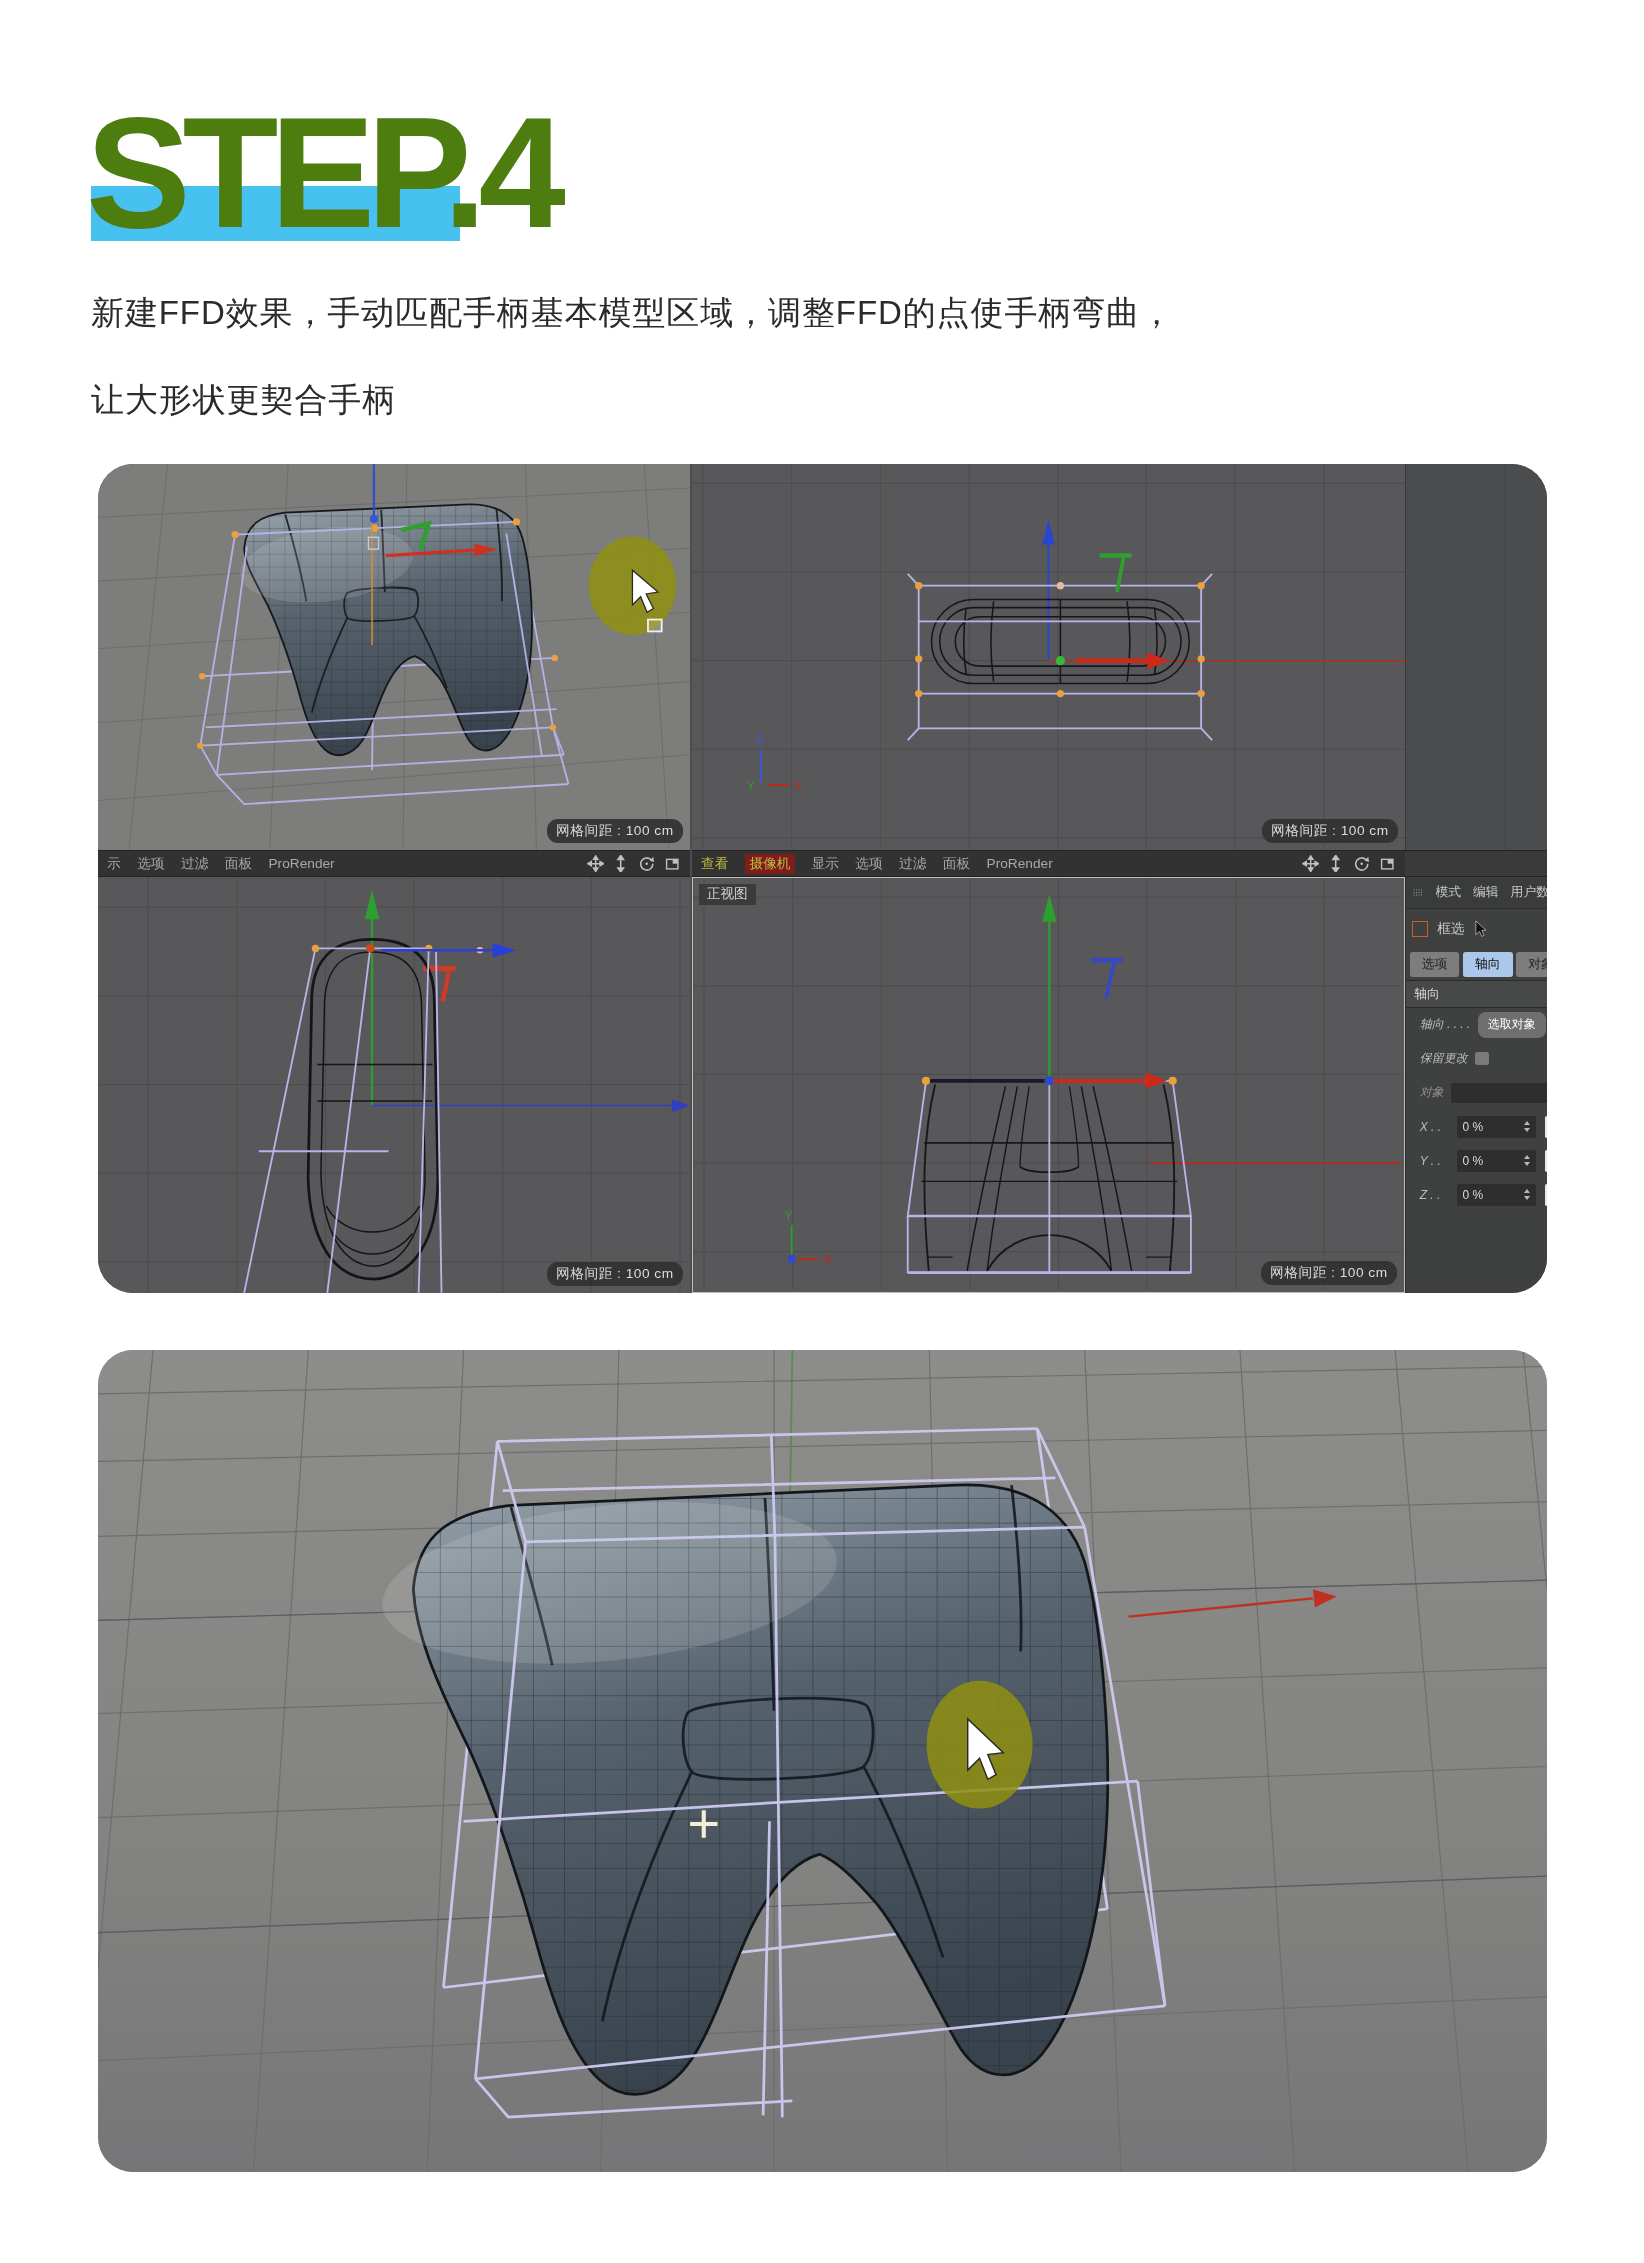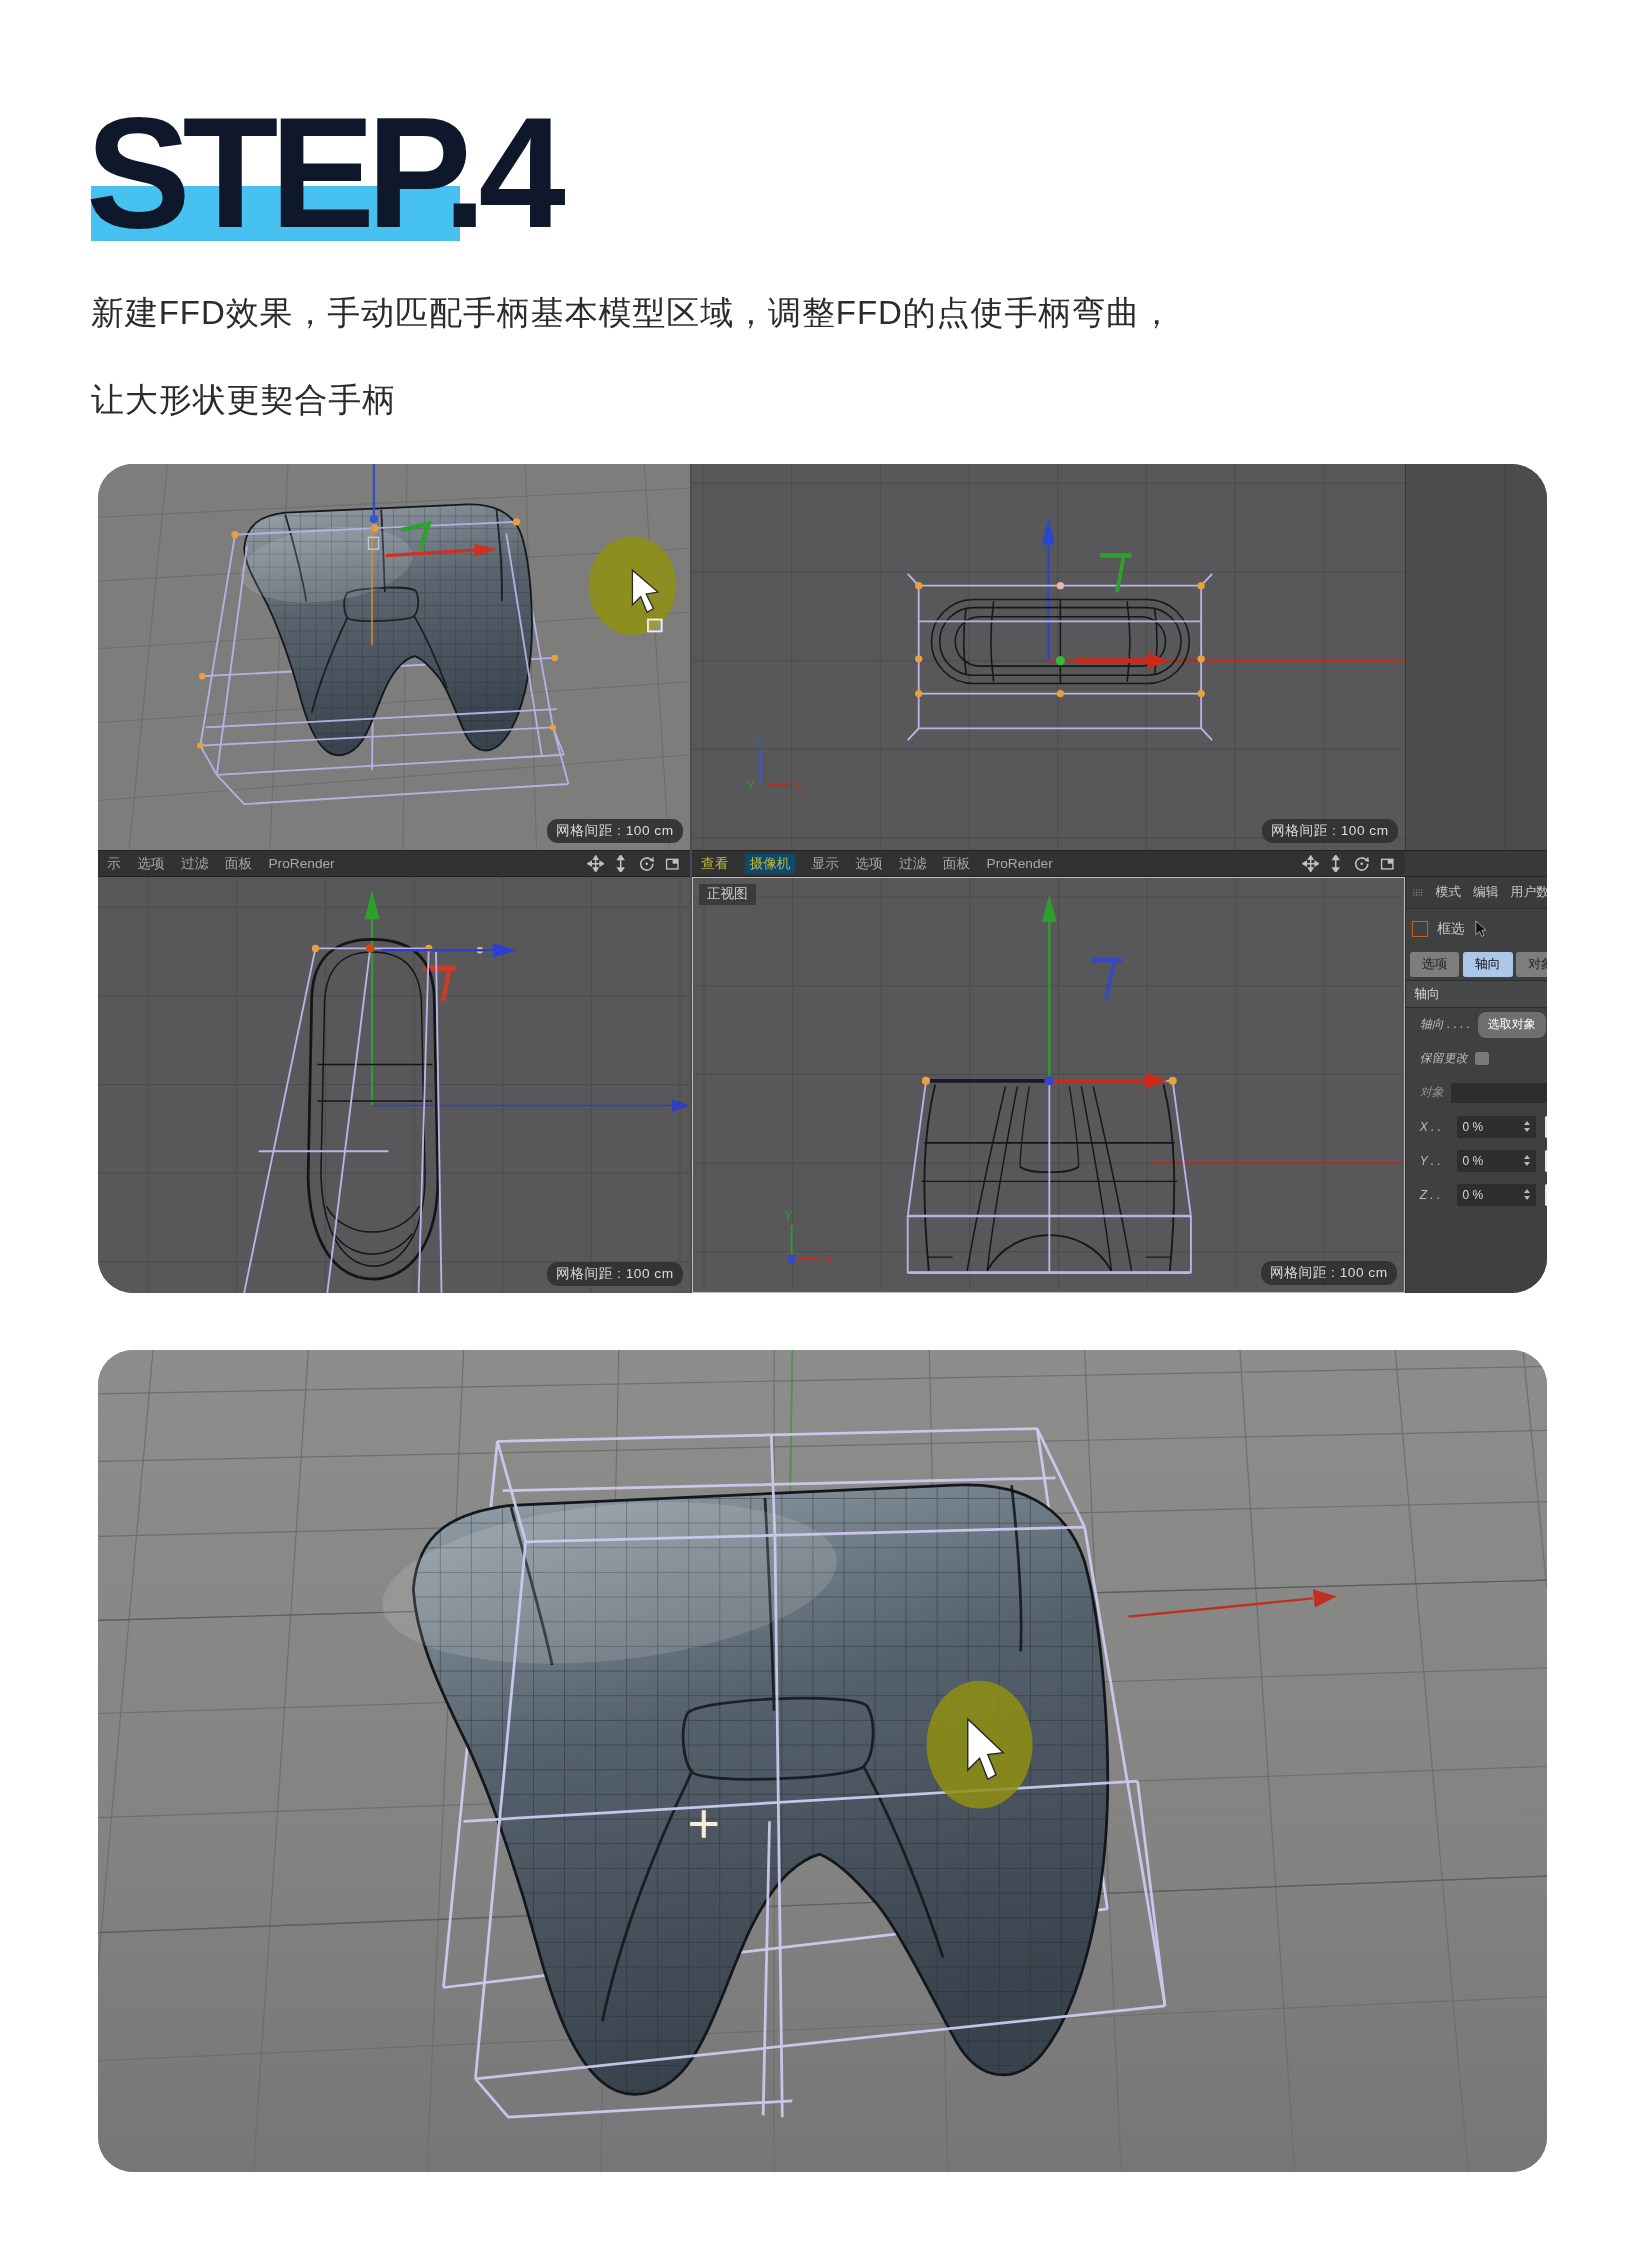--- a/index.html
+++ b/index.html
@@ -2,21 +2,21 @@
 <html style="font-size:14.6px"><head>
 <meta charset="utf-8">
 <style>
   html,body{margin:0;padding:0;}
   body{width:1645px;height:2263px;position:relative;background:#ffffff;
        font-family:"Liberation Sans","DejaVu Sans",sans-serif;overflow:hidden;}
   .abs{position:absolute;}
   
   #accent-bar{left:91px;top:186px;width:369px;height:55px;background:#47C1F0;z-index:1;}
   #step-title{left:86px;top:55px;z-index:2;font-size:157px;font-weight:700;letter-spacing:-8.2px;
-              color:#0f172a;line-height:1.05;margin-top:36px;}
+              color:#4d7c0f;line-height:1.05;margin-top:36px;}
   .desc{left:91px;font-size:33px;color:#292b2d;letter-spacing:0.9px;z-index:2;}
   #desc-line1{top:291px;}
   #desc-line2{top:378px;}
   
   #shot1{left:98px;top:464px;width:1449px;height:829px;border-radius:35px;overflow:hidden;
          background:#4c4d4e;z-index:2;}
   #shot2{left:98px;top:1350px;width:1449px;height:822px;border-radius:35px;overflow:hidden;
          background:#84848[2];background:#848482;z-index:2;}
   .vp{position:absolute;overflow:hidden;}
   #vp-tl{left:0;top:0;width:592px;height:386px;background:#7d7d7b;}
@@ -29,21 +29,21 @@
   
   .toolbar{position:absolute;top:386px;height:27.4px;background:#323232;border-top:0.9px solid #232323;
            border-bottom:0.9px solid #232323;box-sizing:border-box;display:flex;align-items:center;
            gap:16.4px;padding:0 9.1px;font-size:13.7px;color:#a8a8a8;white-space:nowrap;}
   #tb-left{left:0;width:592px;}
   #tb-right{left:594px;width:713px;}
   #tb-strip{left:1307px;top:386px;width:143px;height:27.4px;background:#3a3a3a;
             border-top:0.9px solid #232323;border-bottom:0.9px solid #232323;box-sizing:border-box;}
   .tb-item{cursor:default;}
   .tb-item.hl{color:#b9b643;}
-  .tb-item.hl-box{color:#b9b643;background:#0c4a6e;padding:0.9px 4.6px;border-radius:1.8px;}
+  .tb-item.hl-box{color:#b9b643;background:#7f1d1d;padding:0.9px 4.6px;border-radius:1.8px;}
   .tb-icons{margin-left:auto;display:flex;gap:8.2px;align-items:center;}
   .tb-icons svg{display:block;}
   
   .grid-chip{position:absolute;right:7.3px;bottom:7.3px;background:rgba(50,50,50,.93);color:#dcdcdc;
              font-size:13.7px;padding:2.7px 9.1px;letter-spacing:0.5px;border-radius:11px;}
   .front-chip{position:absolute;left:5.5px;top:5.5px;background:#3b3b3b;color:#cfcfcf;
               font-size:13.7px;padding:1.8px 8.2px;}
   
   #attr-panel{left:1307px;top:413px;width:143px;height:416px;background:#3f4040;
               border-left:0.9px solid #2a2a2a;overflow:hidden;font-size:12px;color:#bdbdbd;}

